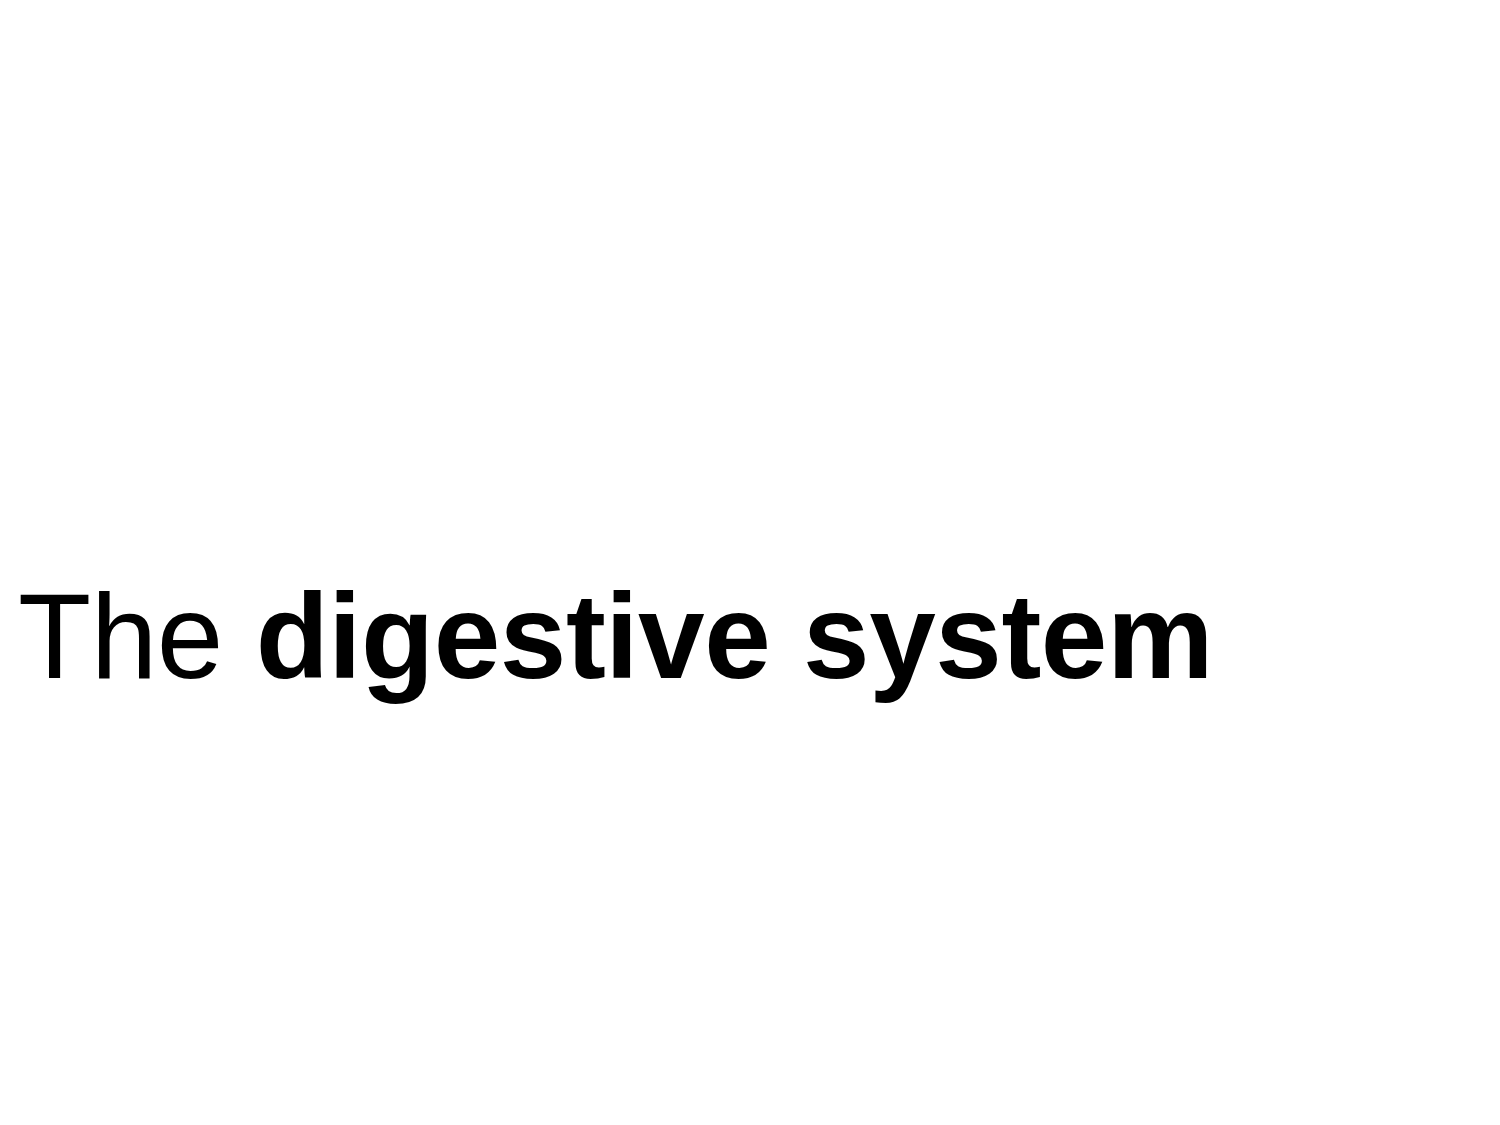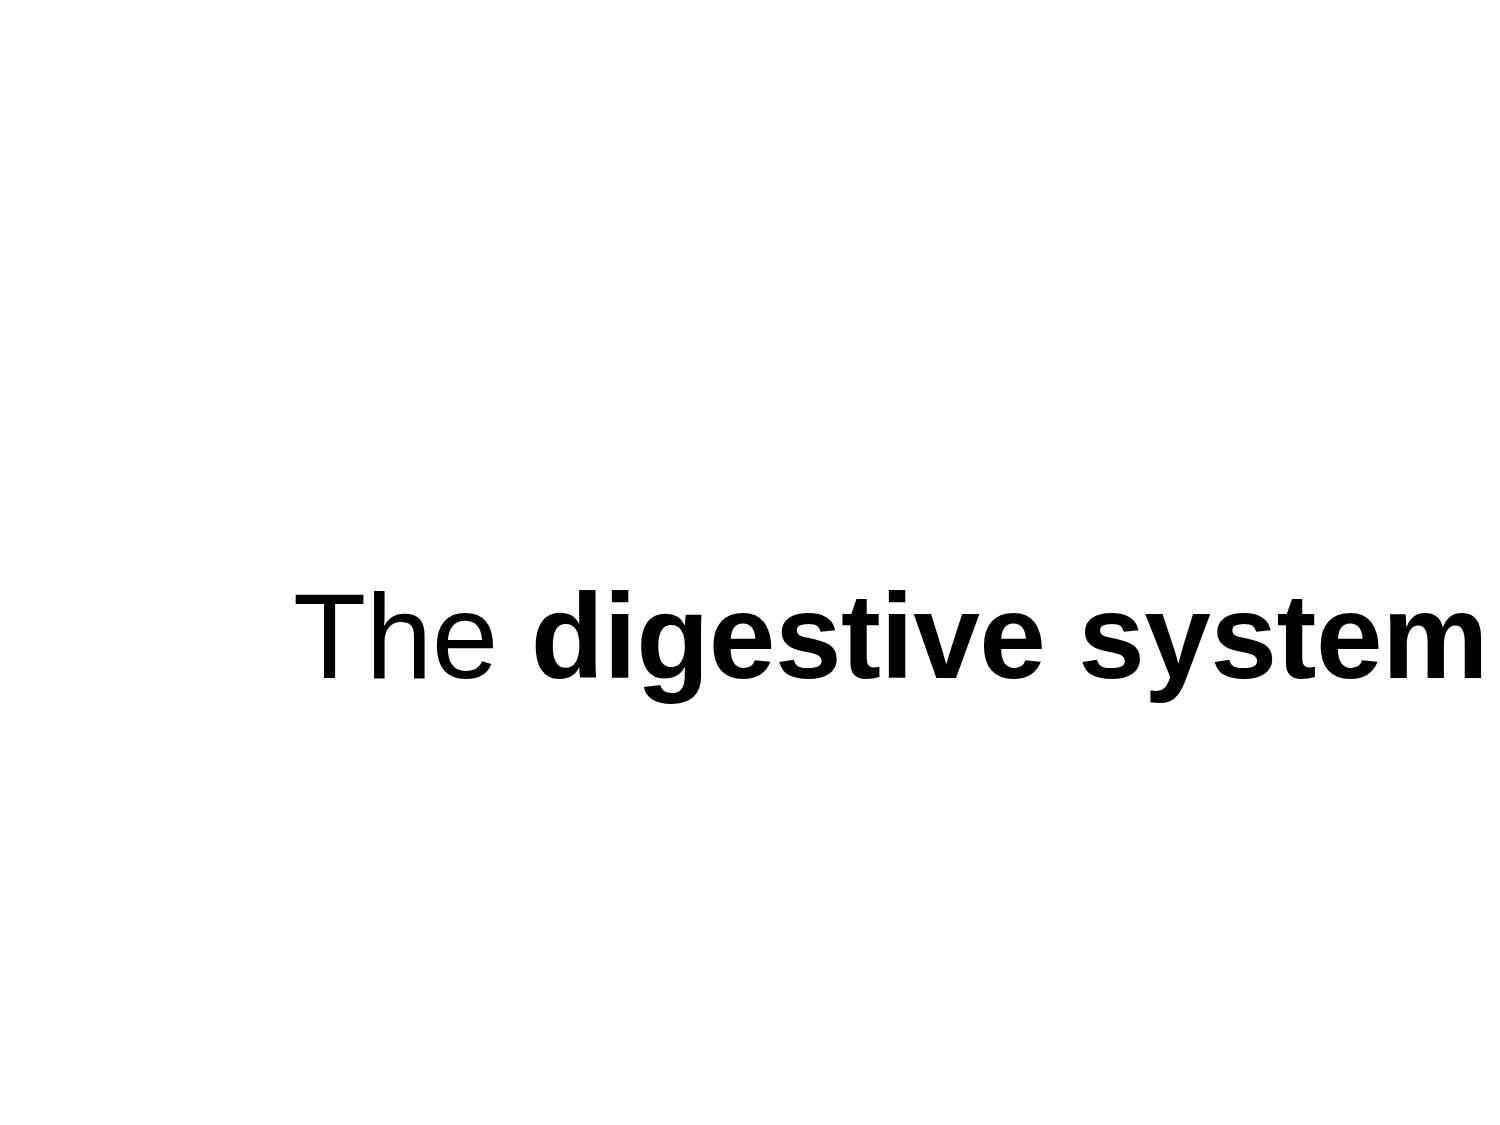--- a/index.html
+++ b/index.html
@@ -36,21 +36,20 @@
     font-weight: 400;
     white-space: pre-wrap;
     word-spacing: 0px;
     -webkit-font-smoothing: antialiased;
   }
 
   .ln {
     display: block;
     height: 150px;
     white-space: pre;
-    text-align: right;
   }
 
   .bold { font-weight: 700; }
   .clr-black   { color: #000000; }
 </style>
 </head>
 <body>
 
 <div id="slide">
 

